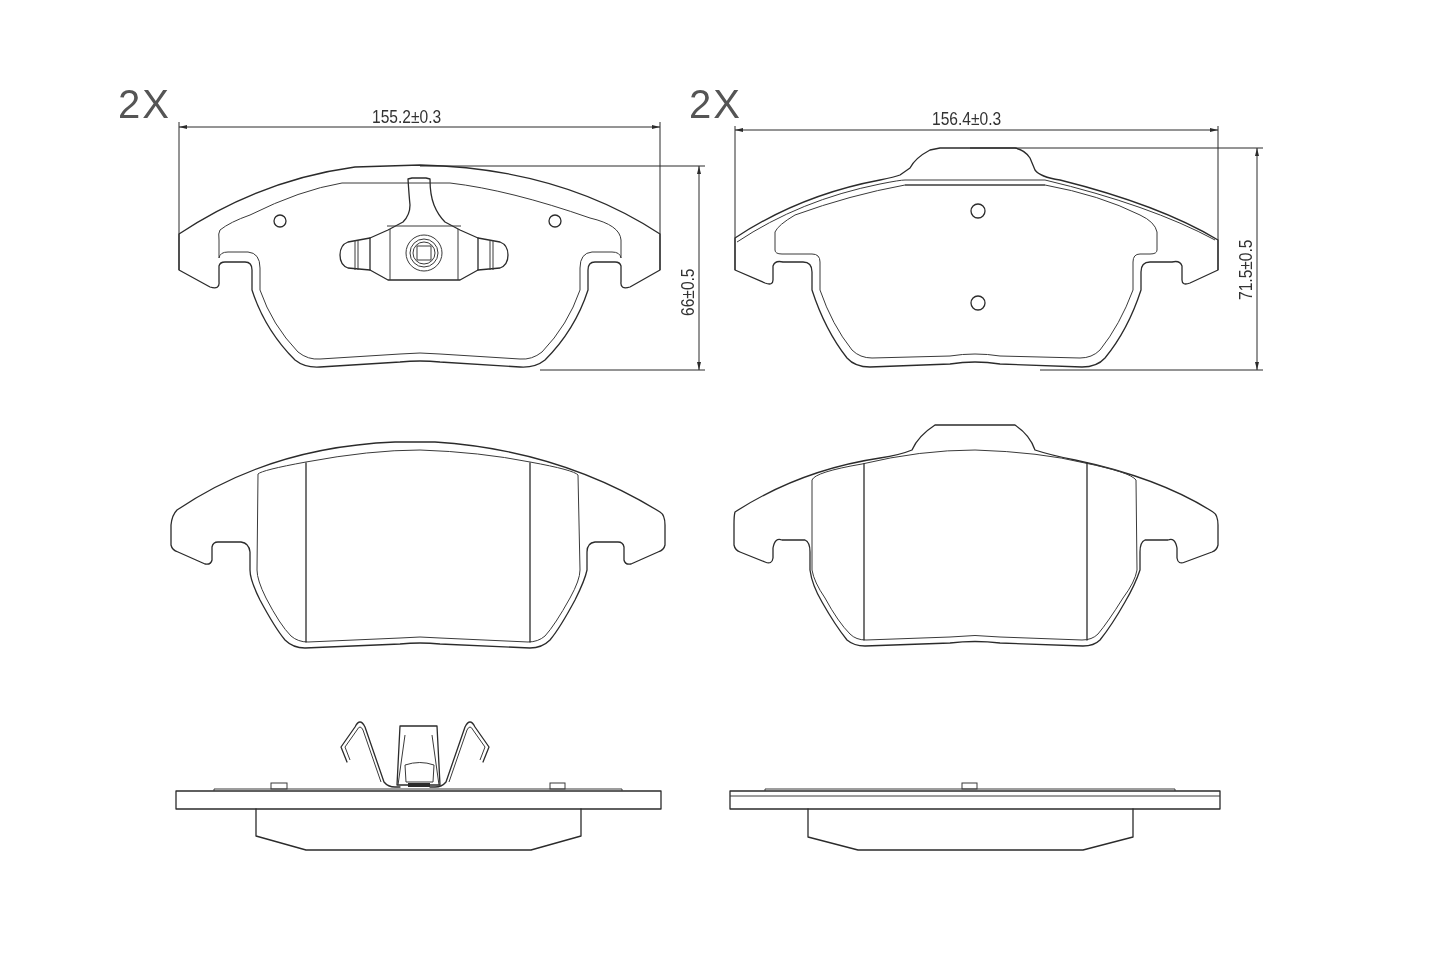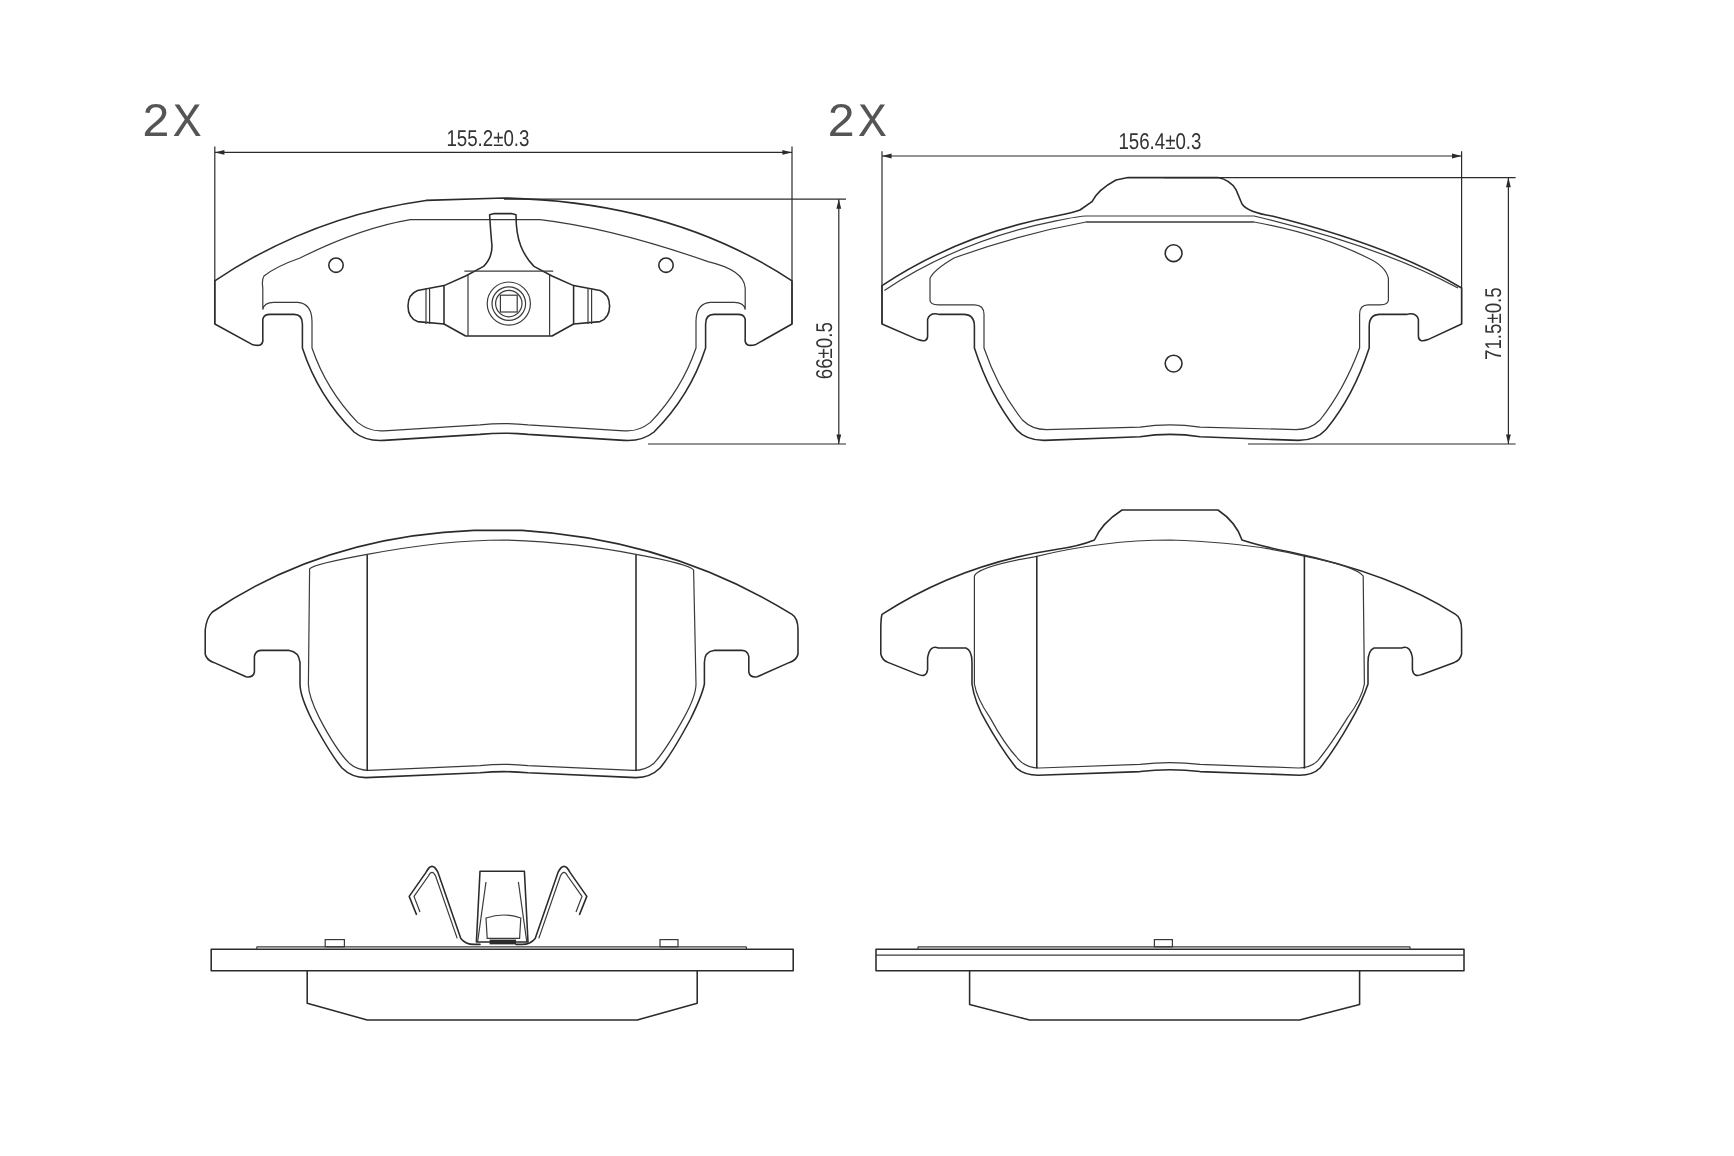--- a/index.html
+++ b/index.html
@@ -2,21 +2,21 @@
 <html><head>
   <meta charset="utf-8">
   <style>
     html, body { margin: 0; padding: 0; background: #ffffff; }
     body { width: 1445px; height: 963px; overflow: hidden; position: relative; }
     #stage { position: absolute; left: 0; top: 0; width: 1445px; height: 963px; }
     svg { position: absolute; left: 0; top: 0; }
     .ln { fill: none; stroke: #2b2b2b; stroke-width: 1.3; stroke-linejoin: round; stroke-linecap: round; }
     .ln-thin { fill: none; stroke: #3a3a3a; stroke-width: 1; }
     .dim { fill: none; stroke: #2b2b2b; stroke-width: 1; }
-    .qty-label { position: absolute; font-family: Liberation Mono, monospace; font-weight: 200; font-size: 40px; color: #555; letter-spacing: 2px; line-height: 1; }
+    .qty-label { position: absolute; font-family: Liberation Sans, sans-serif; font-weight: 200; font-size: 40px; color: #555; letter-spacing: 2px; line-height: 1; }
     .dim-label { position: absolute; font-family: "Liberation Sans Narrow", "Liberation Sans", sans-serif; font-size: 19px; color: #333; line-height: 1; white-space: nowrap; transform-origin: left top; }
     .dim-label.h { transform: scaleX(0.82); }
     .dim-label.v { transform: rotate(-90deg) scaleX(0.82); }
   </style>
 </head>
 <body>
 
 <div id="stage">
 
   <div class="qty-label" style="left:118px; top:84px;">2X</div>

